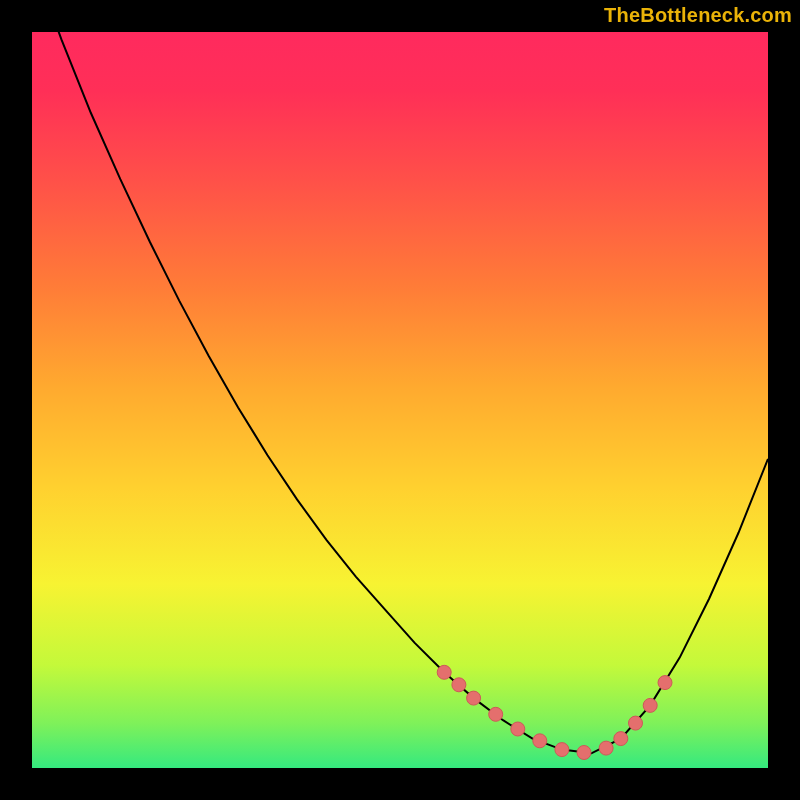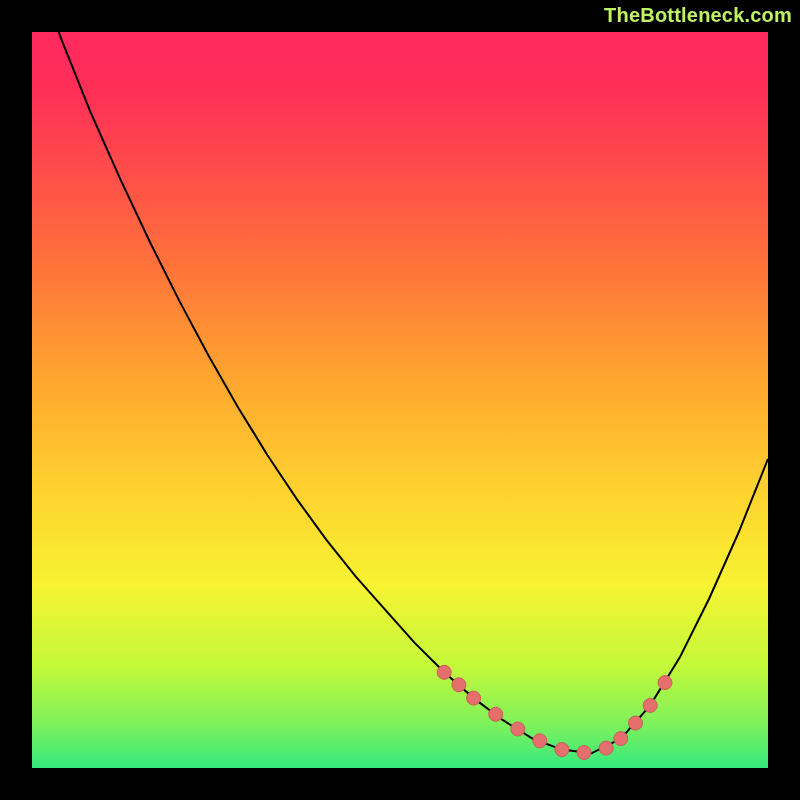--- a/index.html
+++ b/index.html
@@ -44,21 +44,21 @@
     height: 736px;
     pointer-events: none;
   }
   .watermark {
     position: absolute;
     top: 4px;
     right: 8px;
     font-family: Arial, Helvetica, sans-serif;
     font-size: 20px;
     font-weight: bold;
-    color: #bef264;
+    color: #eab308;
     letter-spacing: 0.2px;
   }
   .curve {
     fill: none;
     stroke: #000;
     stroke-width: 2;
   }
   .marker {
     fill: #e46f6d;
     stroke: #cd5a58;

